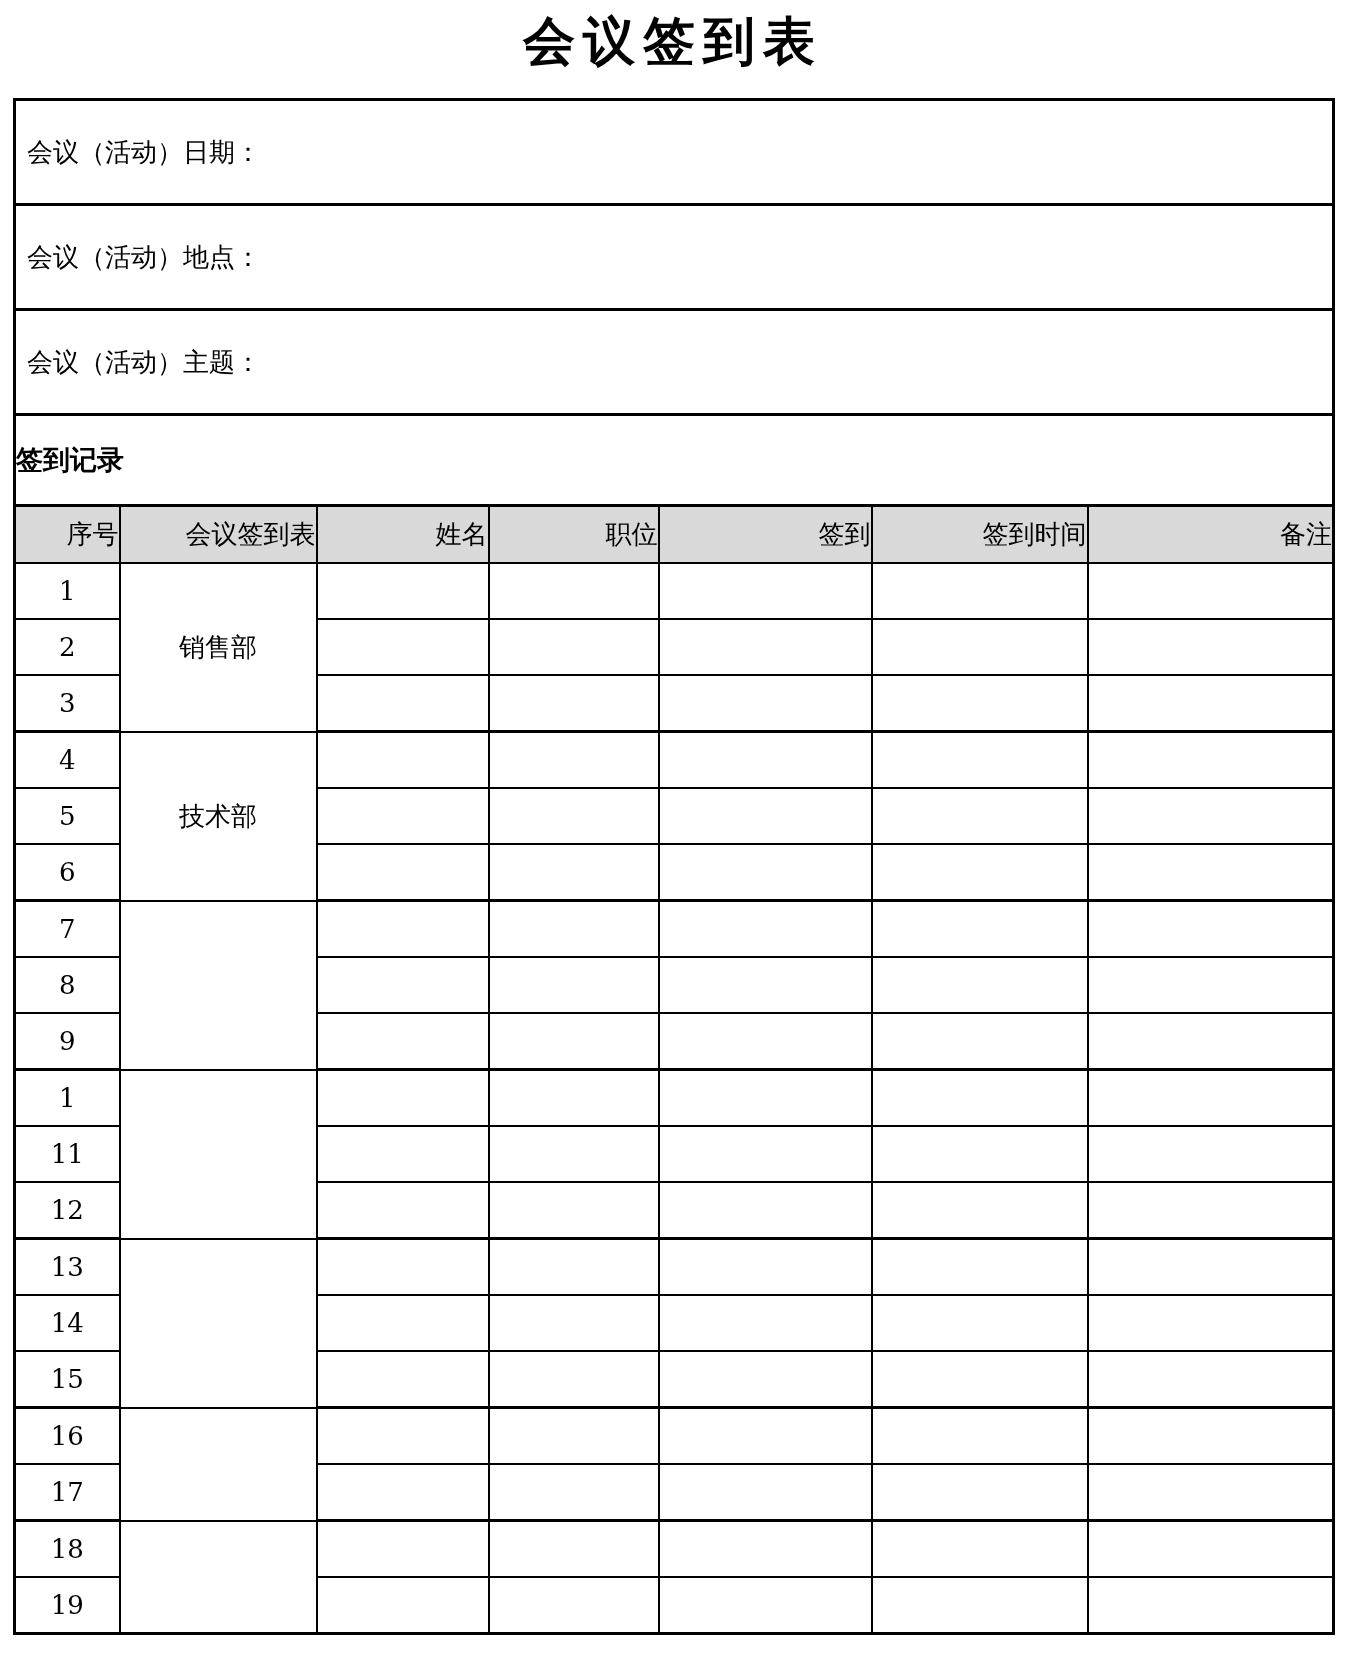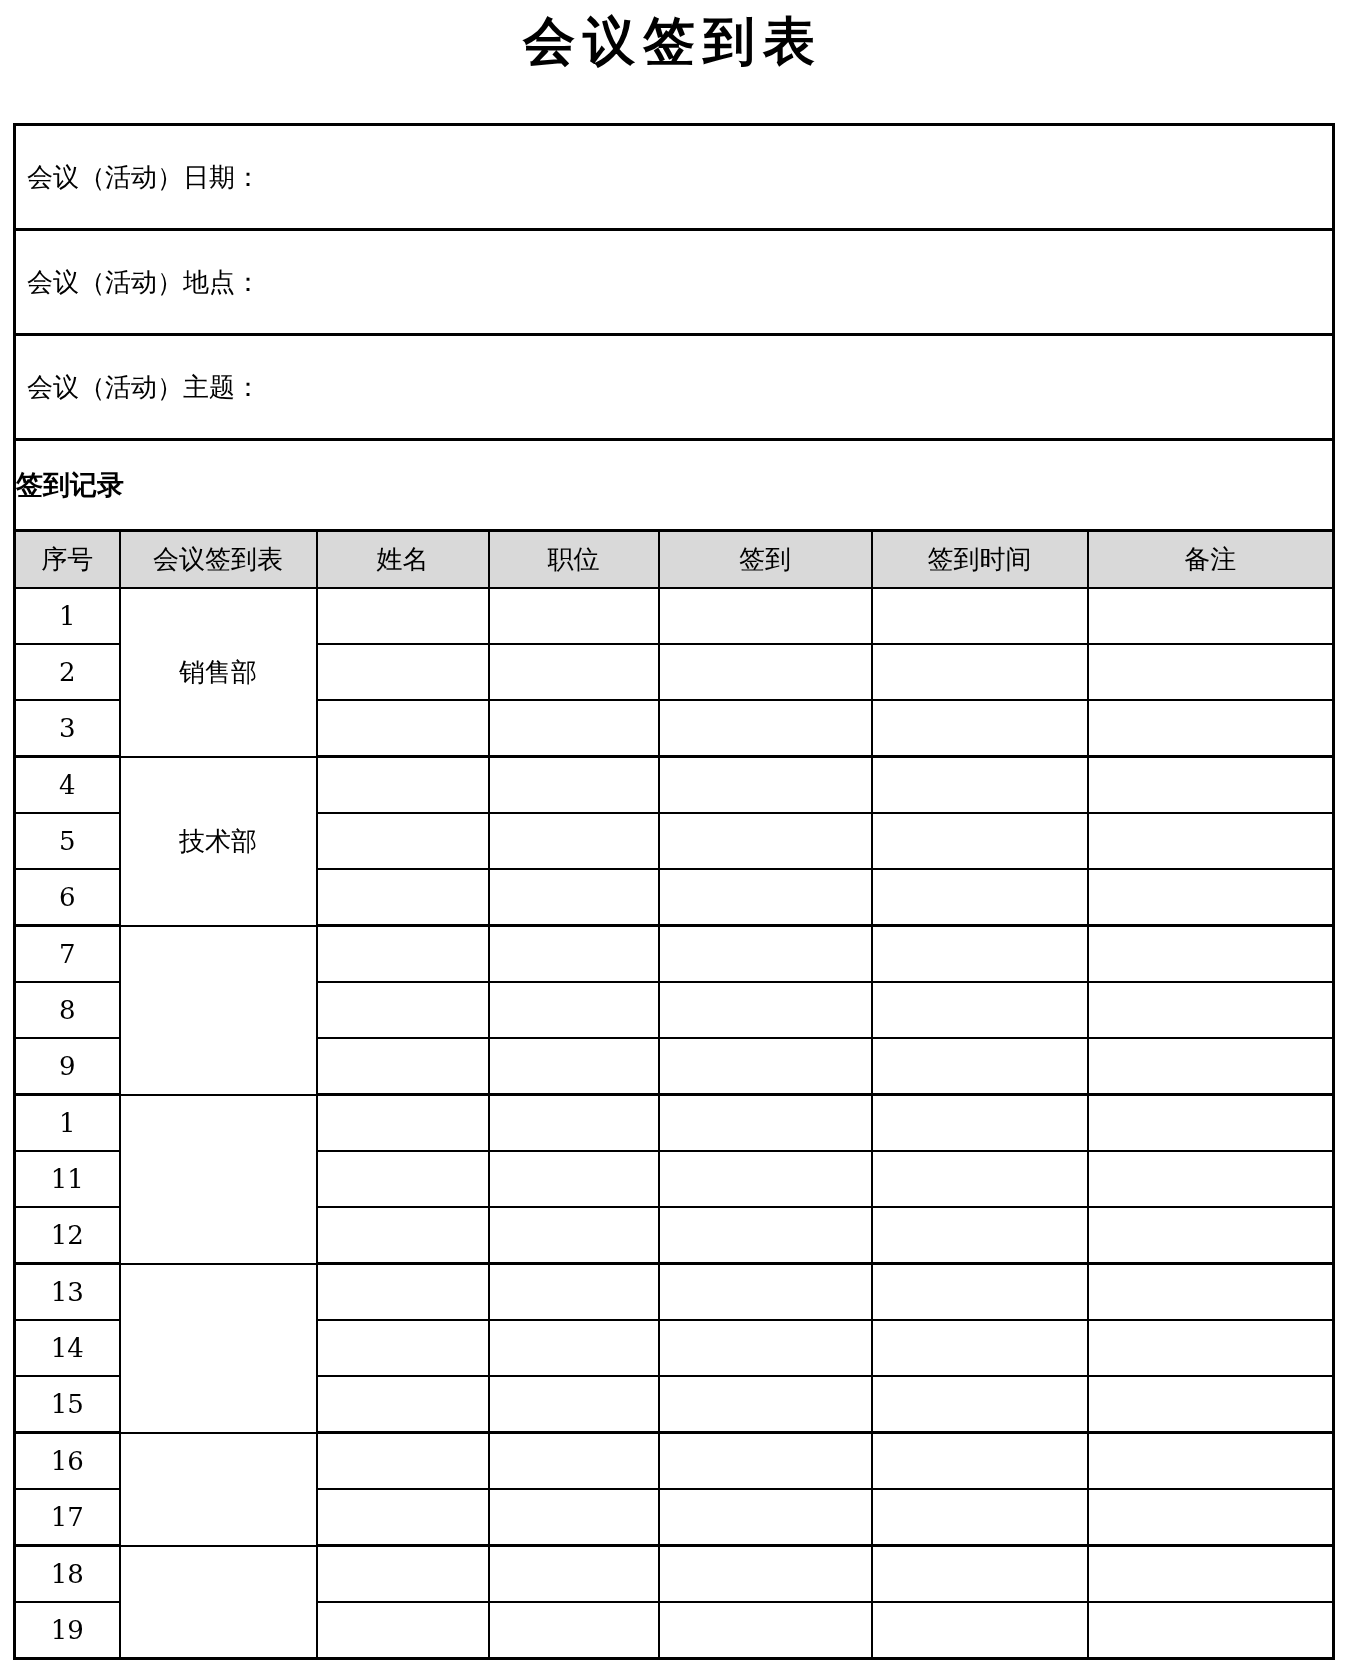--- a/index.html
+++ b/index.html
@@ -23,21 +23,21 @@
     line-height: 58px;
     font-weight: bold;
     text-align: center;
     letter-spacing: 8px;
   }
   table.signin {
     border-collapse: collapse;
     table-layout: fixed;
     width: 1319px;
     margin-left: 13px;
-    margin-top: 53px;
+    margin-top: 28px;
     border: 3px solid #000000;
   }
   table.signin td, table.signin th {
     border: 2px solid #000000;
     padding: 0;
     overflow: hidden;
   }
   tr.info-row td {
     height: 102px;
     font-size: 26px;
@@ -52,21 +52,21 @@
     font-weight: bold;
     vertical-align: middle;
     border-top-width: 3px;
     border-bottom-width: 3px;
   }
   tr.header-row th {
     height: 55px;
     background: #d9d9d9;
     font-size: 26px;
     font-weight: normal;
-    text-align: center;
+    text-align: right;
     vertical-align: middle;
     border-top-width: 3px;
   }
   tr.data-row td {
     height: 54px;
     font-size: 26px;
     text-align: center;
     vertical-align: middle;
   }
   td.dept {

